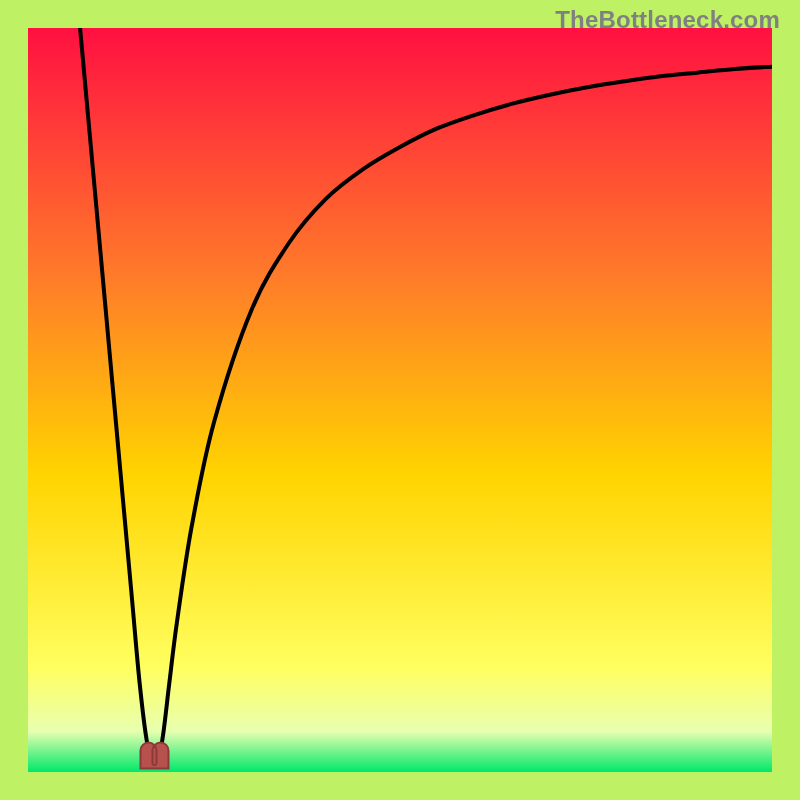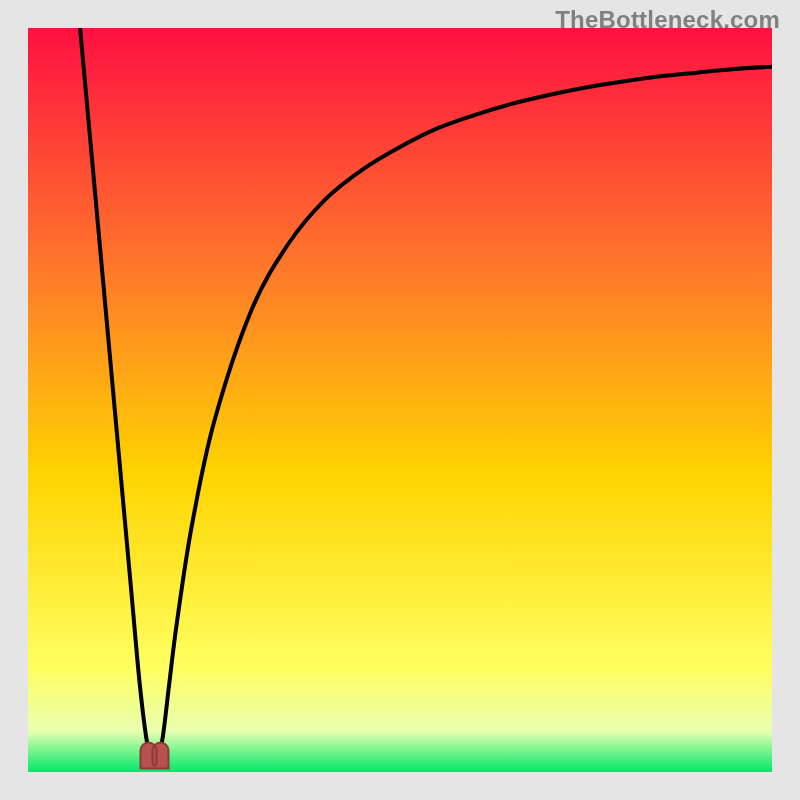--- a/index.html
+++ b/index.html
@@ -9,21 +9,21 @@
     height: 800px;
     background: #000;
     overflow: hidden;
   }
   .frame {
     position: absolute;
     left: 0;
     top: 0;
     width: 800px;
     height: 800px;
-    background: #e5e5e5;
+    background: #bef264;
   }
   .watermark {
     position: absolute;
     top: 6px;
     right: 20px;
     font-family: Arial, Helvetica, sans-serif;
     font-size: 24px;
     font-weight: 600;
     color: #808080;
     letter-spacing: 0.2px;

